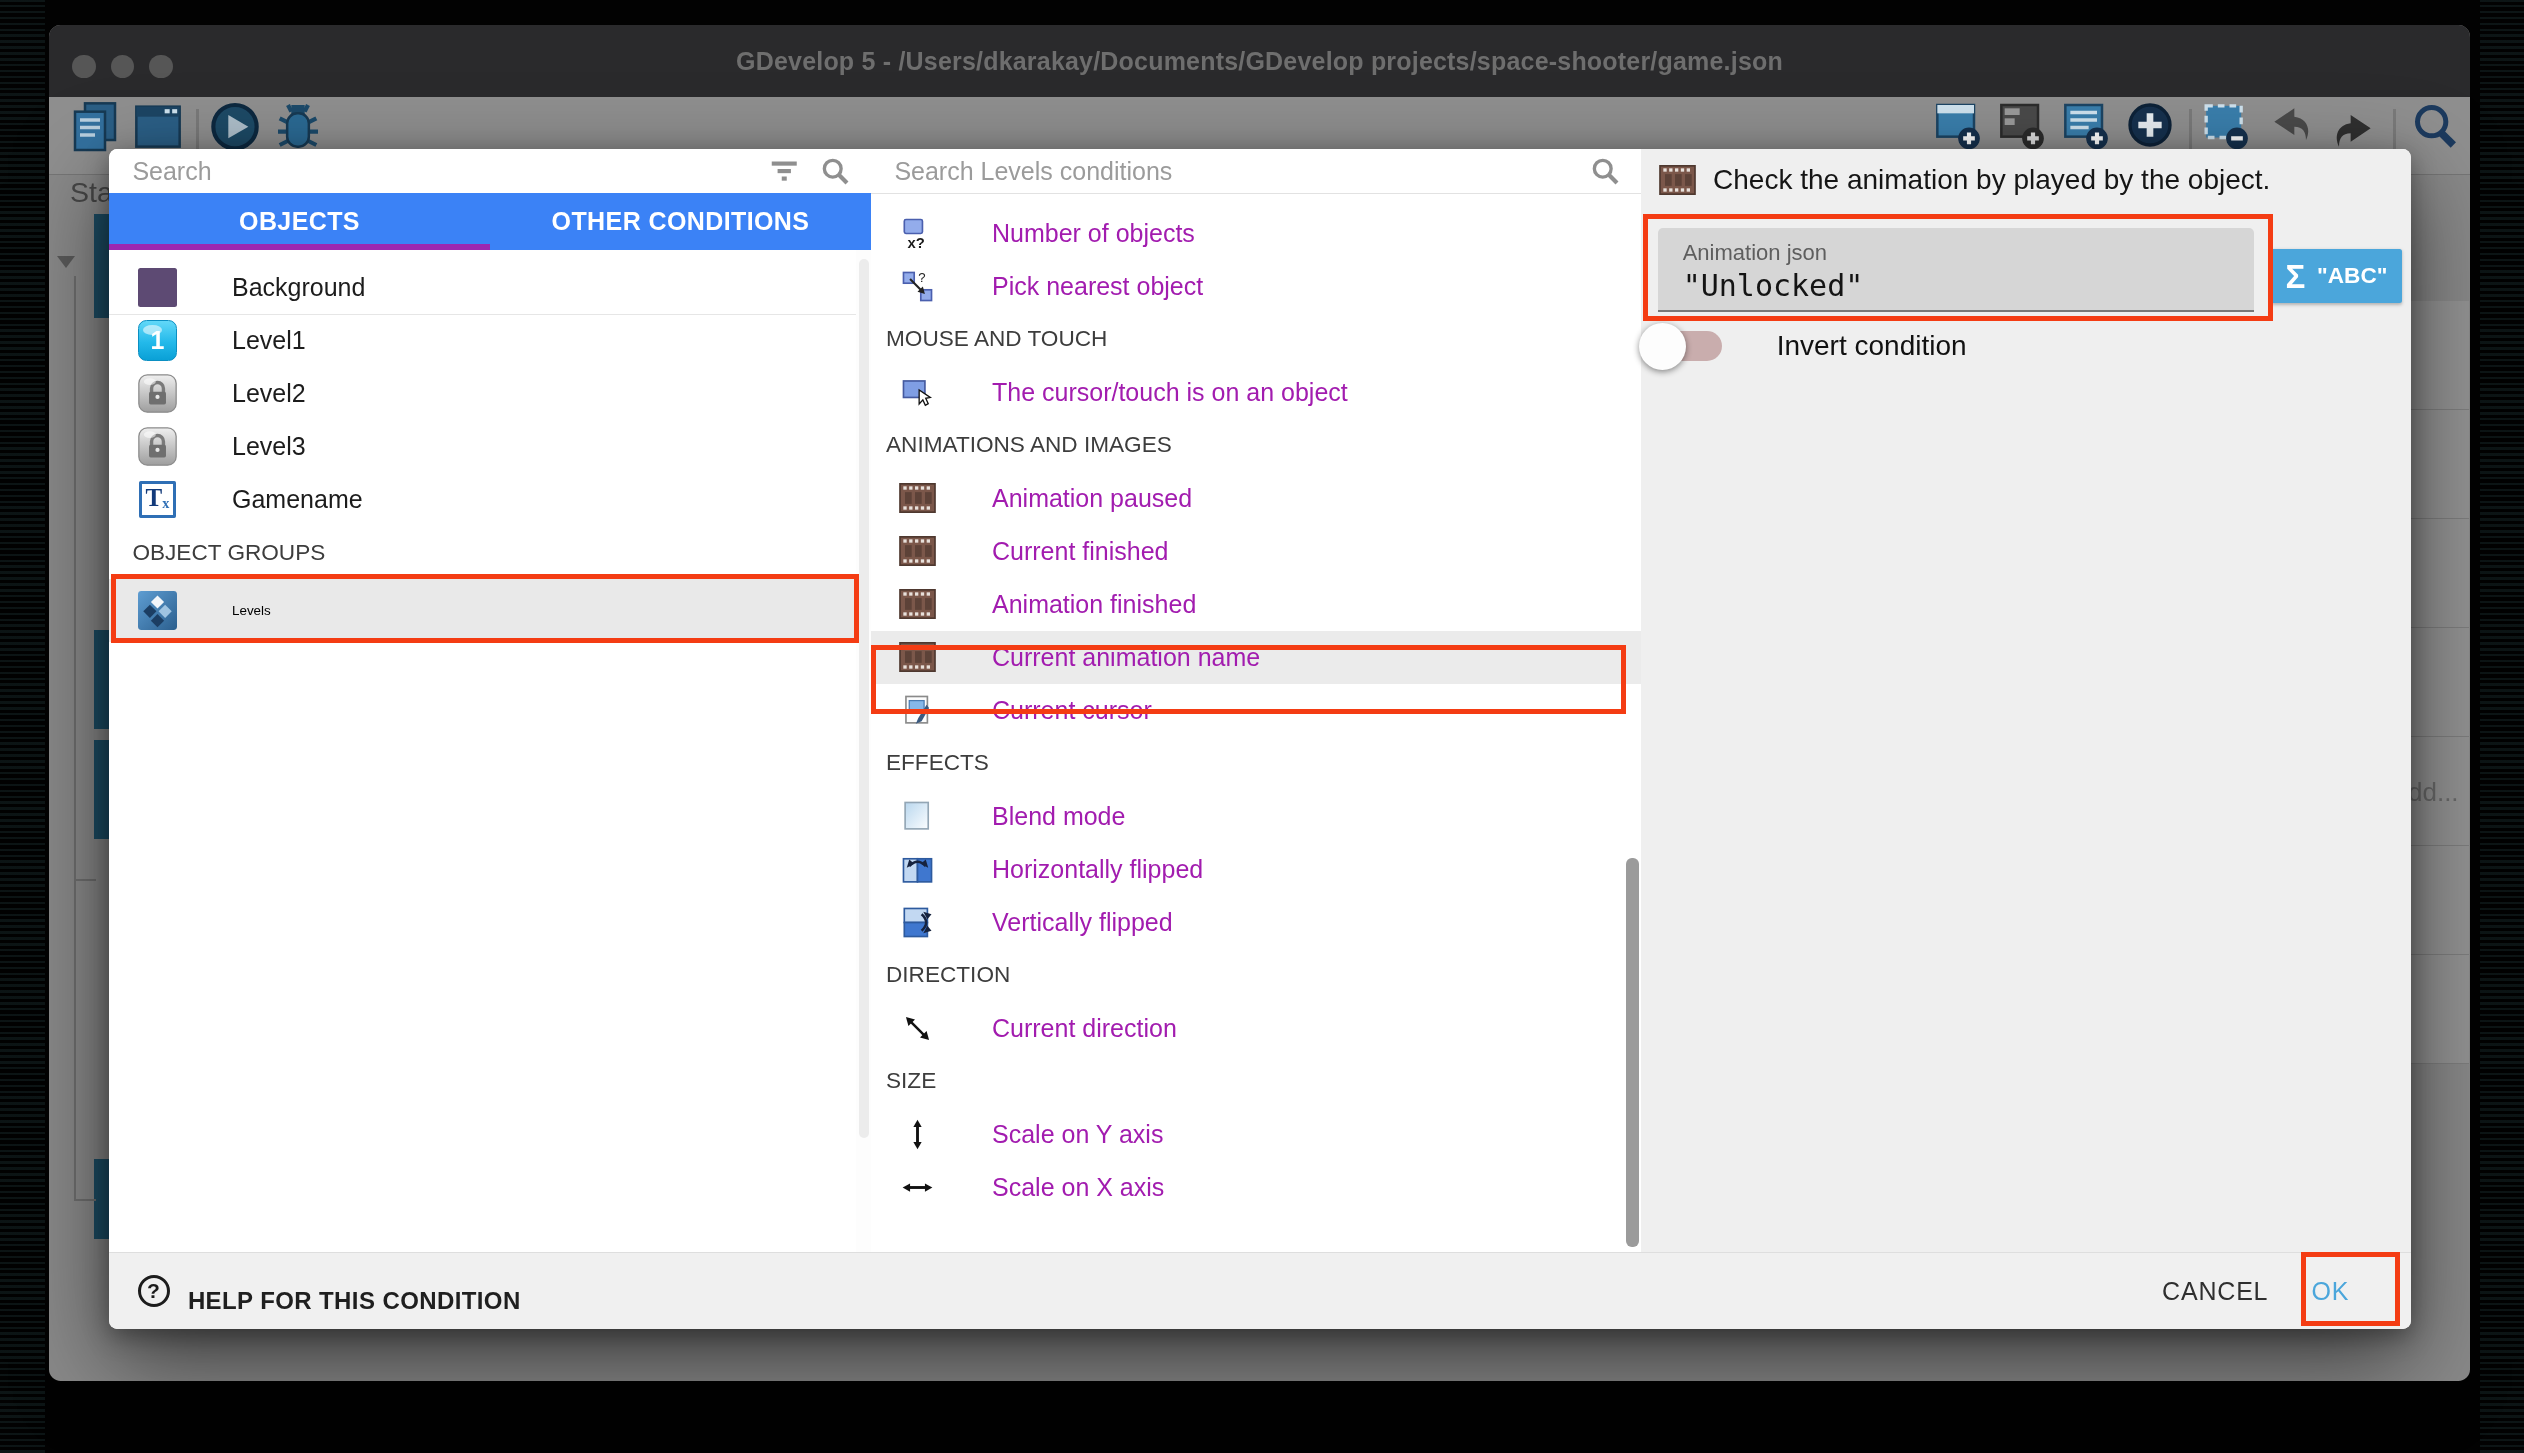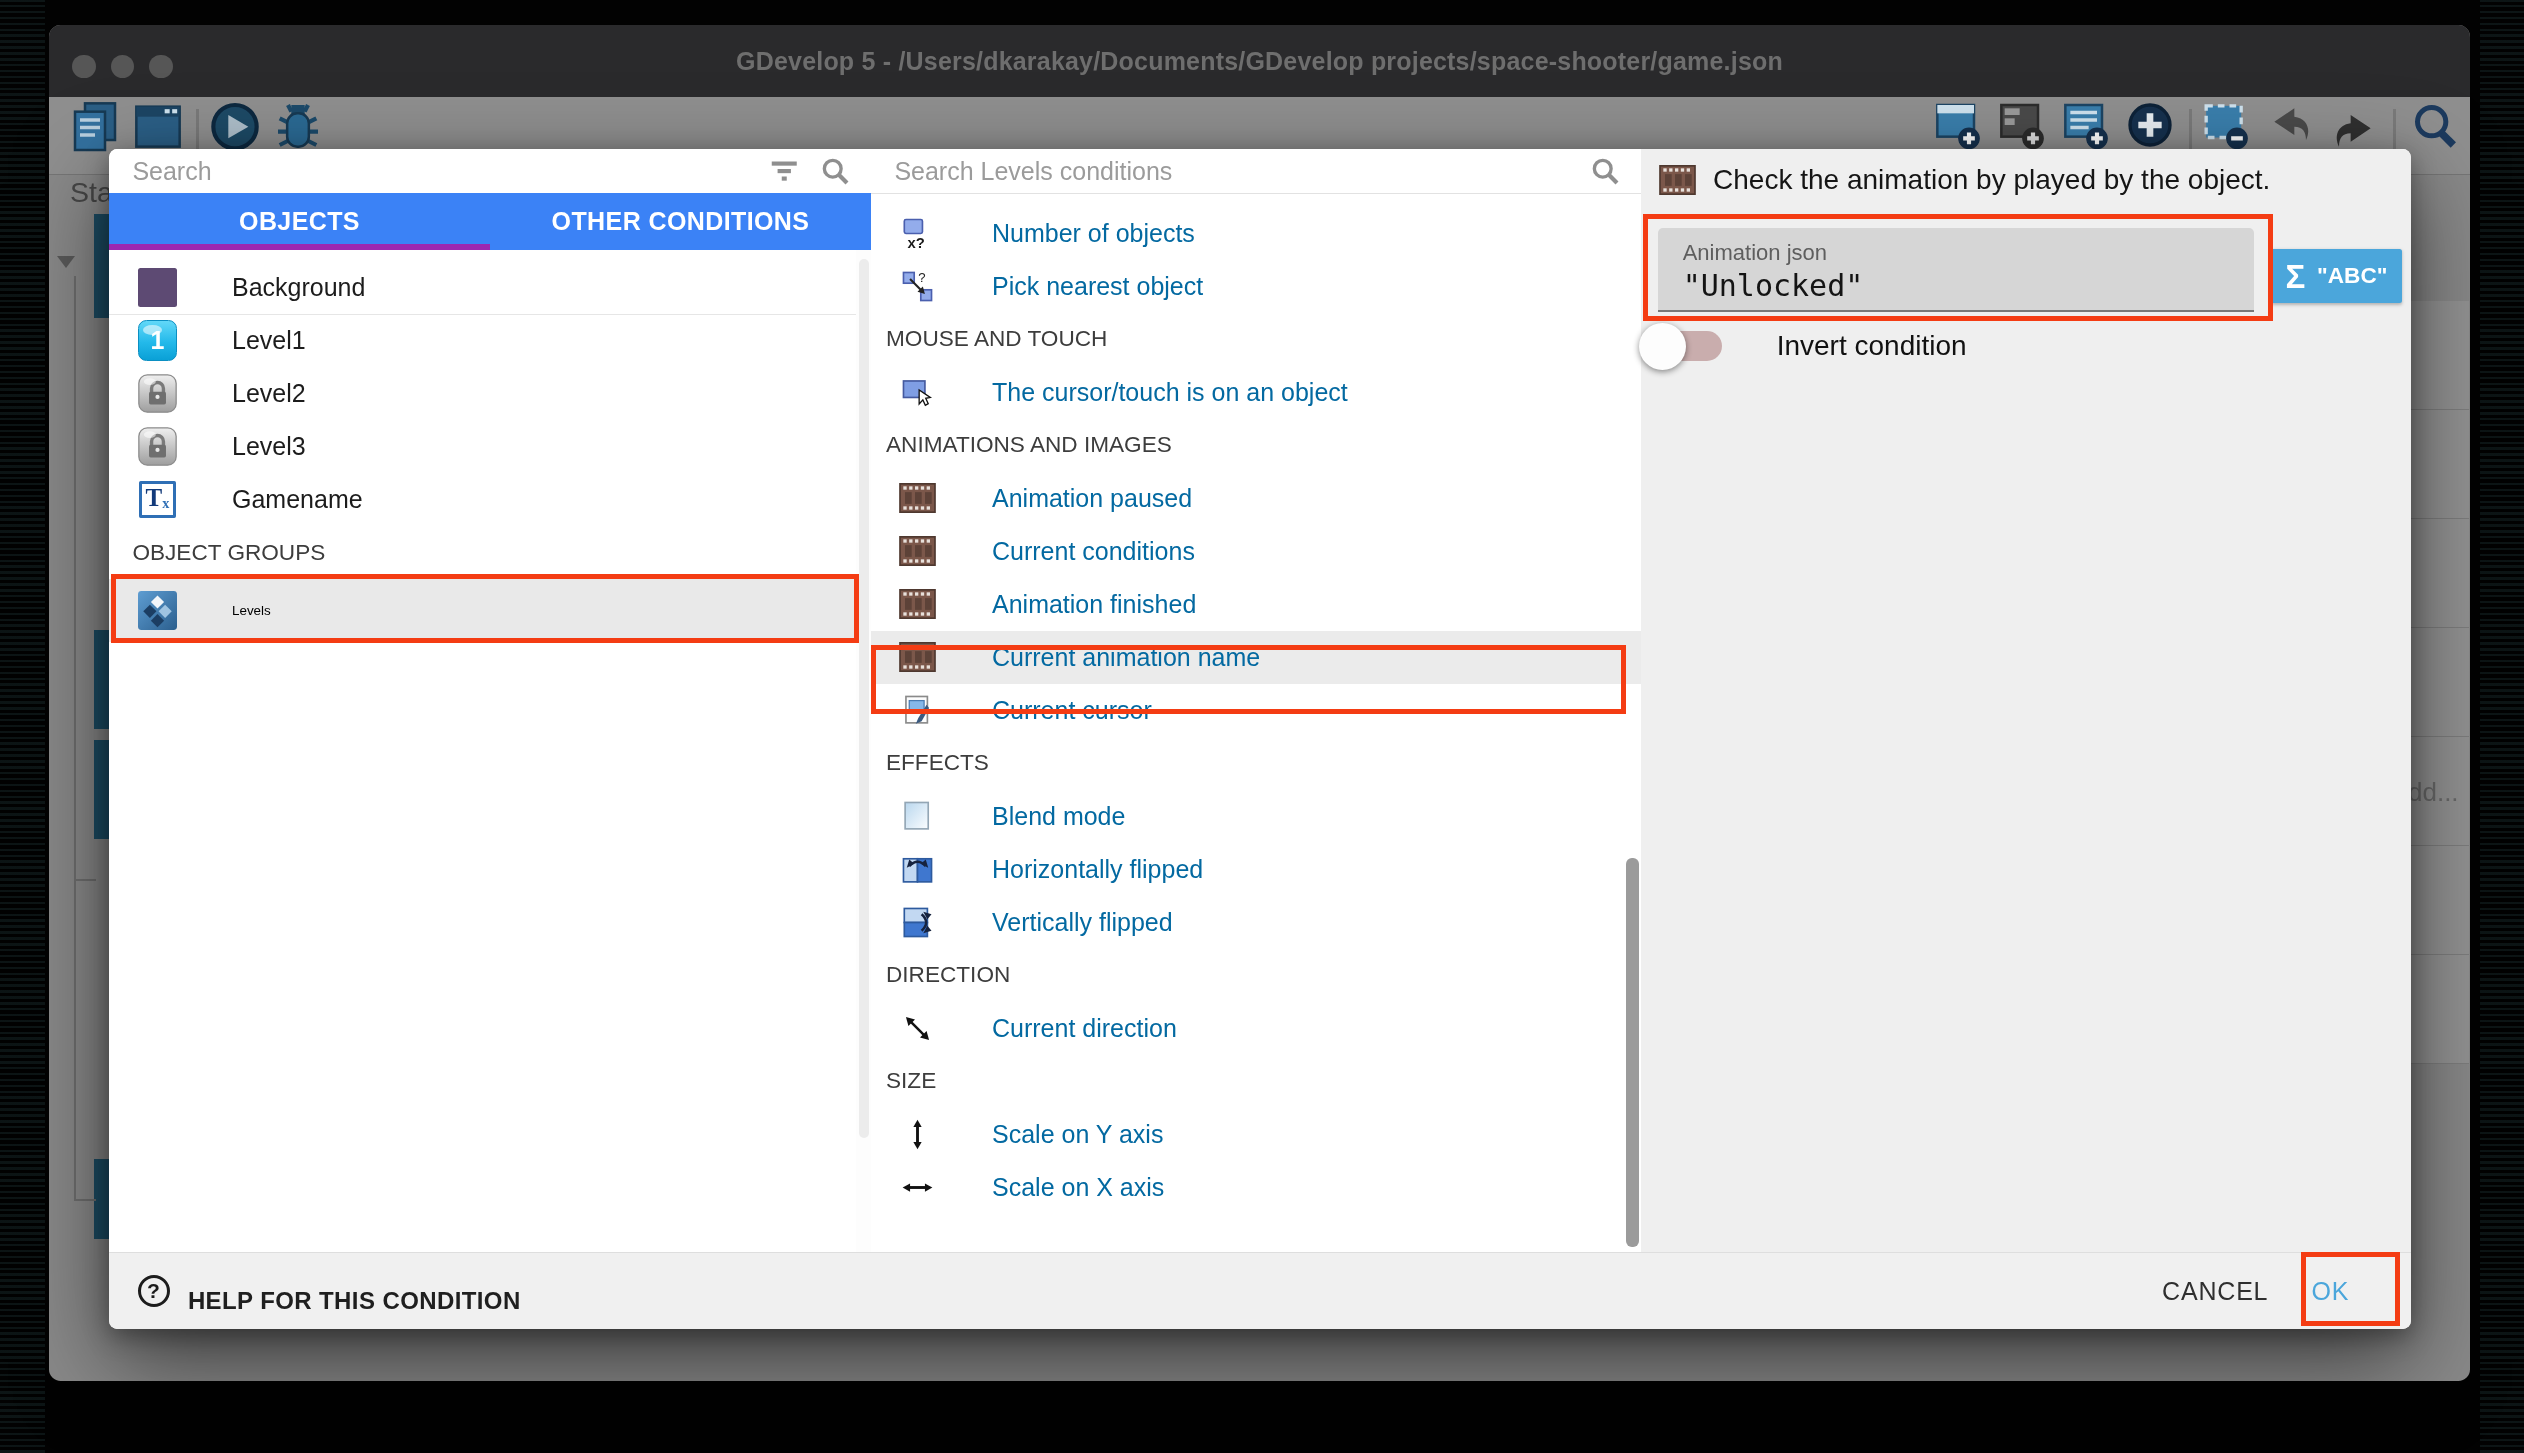--- a/index.html
+++ b/index.html
@@ -86,21 +86,21 @@
     box-sizing:border-box;display:flex;align-items:flex-start;justify-content:center;}
   .ic-text .tT{font-family:"Liberation Serif",serif;font-weight:700;font-size:25px;color:#123a7a;line-height:28.5px;}
   .ic-text .tx{font-family:"Liberation Serif",serif;font-weight:700;font-size:14.2px;color:#2f6fb5;line-height:39px;}
 
   
   .mid-list{position:absolute;left:762px;top:0;width:770px;bottom:76px;background:#fff;z-index:4;
     padding-top:25px;box-sizing:border-box;}
   .cond-row{height:53px;display:flex;align-items:center;}
   .cond-row .cic{width:39px;margin-left:27px;margin-right:55px;flex:0 0 39px;
     display:flex;align-items:center;justify-content:center;}
-  .cond-row .clabel{font-size:25px;color:#0369a1;}
+  .cond-row .clabel{font-size:25px;color:#a21caf;}
   .cond-row.selected{background:#ebebeb;}
   .cond-hdr{height:53px;display:flex;align-items:center;padding-left:15px;
     font-size:22.6px;color:#3d3d3d;}
   .mid-scroll{position:absolute;left:1517px;width:12.6px;top:0;bottom:76px;z-index:5;}
   .mid-thumb{position:absolute;left:0;top:709px;width:12.6px;height:389px;background:#9b9b9b;border-radius:5.9px;}
 
   
   .right-panel{position:absolute;left:1532px;top:0;width:770px;bottom:76px;background:#efefef;z-index:4;}
   .rp-header{position:absolute;left:18.4px;top:15px;display:flex;align-items:center;gap:16.7px;}
   .rp-title{font-size:28px;color:#151515;}
@@ -500,21 +500,21 @@
               <rect x="26" y="28" width="4" height="4"></rect>
               <rect x="33" y="28" width="4" height="4"></rect>
             </g>
             <g fill="#5d4238">
               <rect x="7" y="11" width="8" height="14"></rect>
               <rect x="19" y="11" width="8" height="14"></rect>
               <rect x="31" y="11" width="8" height="14"></rect>
             </g>
           </svg>
       </span>
-      <span class="clabel">Current conditions</span>
+      <span class="clabel">Current finished</span>
     </div>
     <div class="cond-row">
       <span class="cic">
         <svg width="37" height="30" viewBox="0 0 44 36">
             <rect x="1" y="1" width="42" height="34" fill="#7b574a" stroke="#4e382f" stroke-width="2"></rect>
             <g fill="#e8e0da">
               <rect x="5" y="4" width="4" height="4"></rect>
               <rect x="12" y="4" width="4" height="4"></rect>
               <rect x="19" y="4" width="4" height="4"></rect>
               <rect x="26" y="4" width="4" height="4"></rect>

